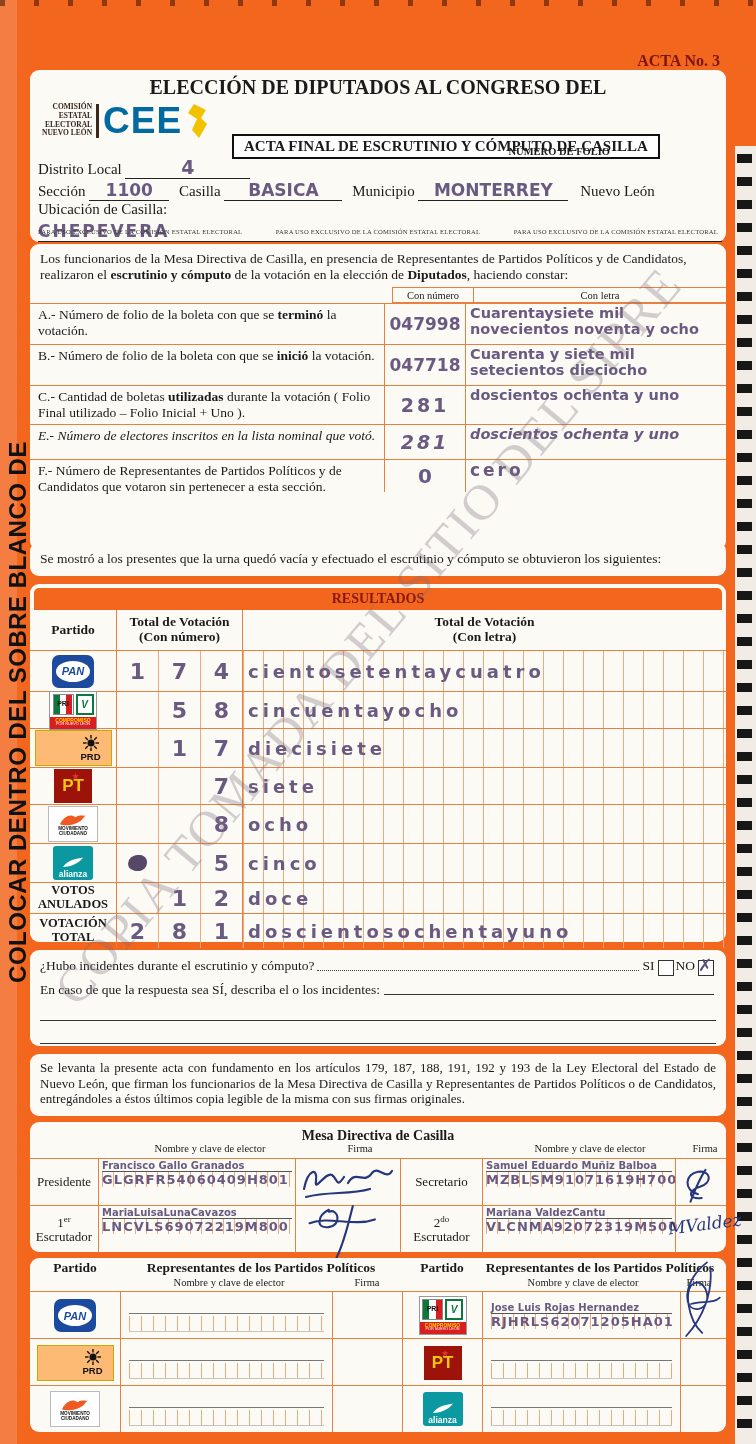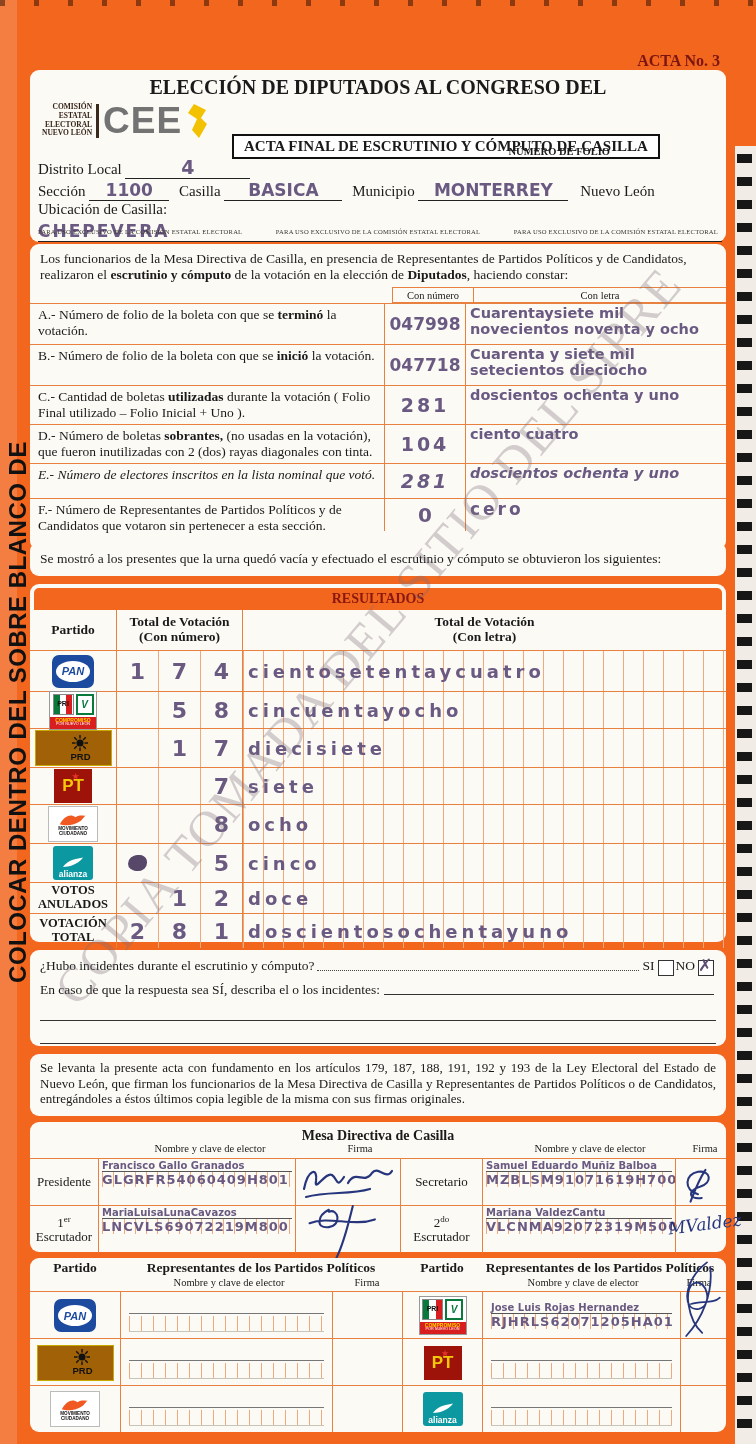--- a/index.html
+++ b/index.html
@@ -22,21 +22,21 @@
   .box{position:absolute;left:30px;width:696px;background:#fbfaf5;border-radius:9px;z-index:2;}
   
   .hd{top:70px;height:172px;}
   .hd .title{position:absolute;top:6px;left:0;right:0;text-align:center;font-weight:bold;
         font-size:20px;line-height:1.1;}
   .cee{position:absolute;left:12px;top:32px;display:flex;align-items:center;}
   .cee .org{font-size:7.5px;font-weight:bold;text-align:right;line-height:1.15;color:#352318;
         font-family:"Liberation Serif",serif;}
   .cee .bar{width:3px;height:34px;background:#3a2a1c;margin:0 4px;}
   .cee .acr{font-family:"Liberation Sans",sans-serif;font-weight:bold;font-size:37px;
-        color:#737373;letter-spacing:1px;line-height:1;}
+        color:#0369a1;letter-spacing:1px;line-height:1;}
   .sub-box{position:absolute;left:202px;top:64px;border:2px solid #111;padding:2px 10px;
         font-weight:bold;font-size:15px;background:#fff;}
   .folio-lbl{position:absolute;right:116px;top:76px;font-weight:bold;font-size:10.5px;}
   .frow{position:absolute;font-size:15px;}
   .fld{display:inline-block;border-bottom:1.2px solid #222;text-align:center;}
   .hw{font-family:"DejaVu Sans",sans-serif;color:#6a5a82;font-weight:600;}
   .hw-lg{font-size:17px;}
   .notes{position:absolute;left:8px;right:8px;top:158px;display:flex;justify-content:space-between;
         font-size:6.6px;color:#3a342e;letter-spacing:.2px;}
   
@@ -137,22 +137,22 @@
   .chip-pri{width:19px;height:19px;display:flex;position:relative;border:1px solid #888;}
   .chip-pri i{flex:1;} .chip-pri .g{background:#0a7a3c;} .chip-pri .w{background:#fff;}
   .chip-pri .r{background:#d81e1e;}
   .chip-pri b{position:absolute;left:0;right:0;top:5px;text-align:center;font-size:7px;
       color:#111;font-style:normal;}
   .chip-v{width:14px;height:17px;border:2px solid #0a7a3c;color:#0a7a3c;font-weight:bold;
       font-size:10px;display:flex;align-items:center;justify-content:center;background:#fff;}
   .lg-pri .strip{height:12px;background:#d81e1e;text-align:center;line-height:1;}
   .lg-pri .strip .y{display:block;color:#ffd400;font-weight:bold;font-size:5px;padding-top:1px;}
   .lg-pri .strip .w2{display:block;color:#fff;font-size:3.8px;}
-  .lg-prd{width:40px;height:34px;background:#a16207;display:flex;flex-direction:column;
-      align-items:flex-start;justify-content:center;border:1px solid #c8a900;padding-left:35px;}
+  .lg-prd{width:40px;height:34px;background:#fdba74;display:flex;flex-direction:column;
+      align-items:center;justify-content:center;border:1px solid #c8a900;padding-left:35px;}
   .lg-prd .prdtxt{font-family:"Liberation Sans",sans-serif;font-weight:bold;font-size:9.5px;color:#111;}
   .lg-pt{width:38px;height:34px;background:#9d1309;display:flex;align-items:center;
       justify-content:center;color:#f3c80a;font-family:"Liberation Sans",sans-serif;
       font-weight:bold;font-size:17px;position:relative;}
   .lg-pt .st{position:absolute;top:3px;left:18px;font-size:8px;color:#e3342b;}
   .lg-mc{width:48px;height:34px;background:#fff;border:1px solid #bbb;display:flex;
       flex-direction:column;align-items:center;justify-content:center;}
   .lg-mc .t{font-family:"Liberation Sans",sans-serif;font-weight:bold;font-size:4.6px;
       color:#111;line-height:1.15;text-align:center;}
   .lg-al{width:40px;height:34px;background:#0b98a0;border-radius:3px;display:flex;
@@ -239,27 +239,20 @@
         </div>
       <div class="esc-let"><span class="hw">Cuarenta y siete mil setecientos dieciocho</span></div>
     </div>
     <div class="esc-row" style="height:38px;">
       <div class="esc-lab"><span>C.- Cantidad de boletas </span><b>utilizadas</b><span> durante la votación ( Folio Final utilizado – Folio Inicial + Uno ).</span></div>
       <div class="esc-num">
           <span class="hw" style="font-size:19px;letter-spacing:3px;">281</span>
         </div>
       <div class="esc-let"><span class="hw">doscientos ochenta y uno</span></div>
     </div>
-    <div class="esc-row" style="height:38px;">
-      <div class="esc-lab"><span>D.- Número de boletas </span><b>sobrantes,</b><span> (no usadas en la votación), que fueron inutilizadas con 2 (dos) rayas diagonales con tinta.</span></div>
-      <div class="esc-num">
-          <span class="hw" style="font-size:19px;letter-spacing:3px;">104</span>
-        </div>
-      <div class="esc-let"><span class="hw">ciento cuatro</span></div>
-    </div>
     <div class="esc-row" style="height:34px;font-style:italic;">
       <div class="esc-lab"><span>E.- Número de electores inscritos en la lista nominal que votó.</span></div>
       <div class="esc-num">
           <span class="hw" style="font-size:19px;letter-spacing:3px;">281</span>
         </div>
       <div class="esc-let"><span class="hw">doscientos ochenta y uno</span></div>
     </div>
     <div class="esc-row" style="height:32px;">
       <div class="esc-lab"><span>F.- Número de Representantes de Partidos Políticos y de Candidatos que votaron sin pertenecer a esta sección.</span></div>
       <div class="esc-num">

